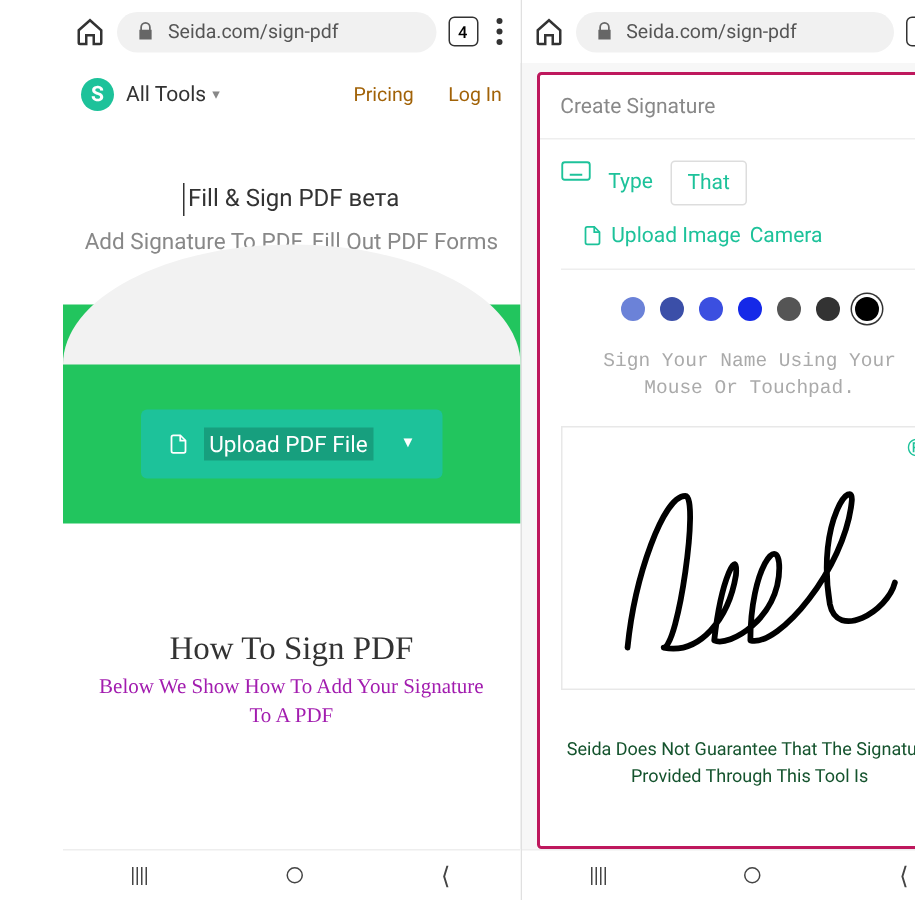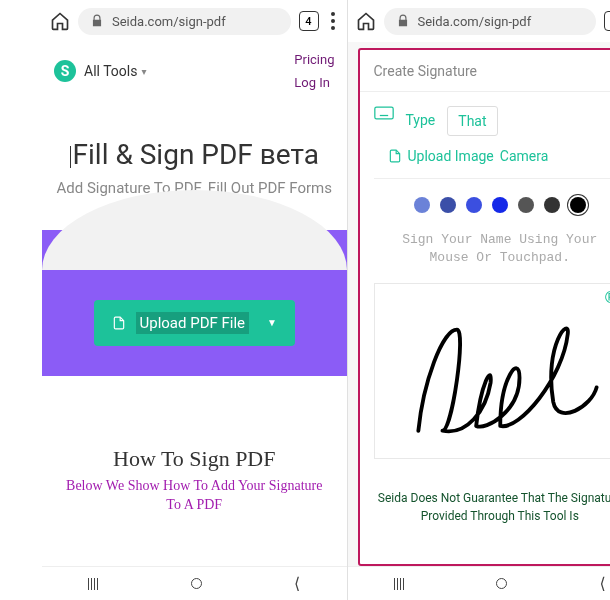--- a/index.html
+++ b/index.html
@@ -15,28 +15,28 @@
     .tab-count { width: 20px; height: 20px; border: 1.5px solid #333; border-radius: 4px; display: flex; align-items: center; justify-content: center; font-size: 11px; font-weight: 500; }
     .dots { display: flex; flex-direction: column; gap: 3px; padding: 4px; }
     .dots span { width: 4px; height: 4px; background: #333; border-radius: 50%; }
     
     .left-content { flex: 1; overflow: hidden; display: flex; flex-direction: column; }
     .app-header { display: flex; align-items: center; justify-content: space-between; padding: 10px 12px; }
     .app-left { display: flex; align-items: center; gap: 8px; }
     .logo { width: 22px; height: 22px; background: #1dc29a; border-radius: 50%; color: #fff; display: flex; align-items: center; justify-content: center; font-weight: bold; font-size: 14px; }
     .all-tools { display: flex; align-items: center; gap: 4px; color: #333; font-size: 14px; }
     .chev { font-size: 10px; color: #888; }
-    .header-links { display: flex; gap: 8px; font-size: 13px; color: #701a75; flex-direction: column; }
+    .header-links { display: flex; gap: 23px; font-size: 13px; color: #a16207; }
     
     .main-title { text-align: center; padding: 38px 10px 6px; }
-    .main-title h1 { font-size: 28px; font-weight: 400; color: #333; }
+    .main-title h1 { font-size: 16px; font-weight: 400; color: #333; }
     .cursor-mark::before { content: ''; display: inline-block; width: 1px; height: 22px; background: #333; vertical-align: middle; margin-right: 2px; }
     .subtitle { text-align: center; font-size: 15px; color: #888; padding: 0 10px 20px; line-height: 1.5; }
     
-    .wave-area { position: relative; background: #8b5cf6; padding: 70px 20px 30px; text-align: center; margin-top: 10px; }
+    .wave-area { position: relative; background: #22c55e; padding: 70px 20px 30px; text-align: center; margin-top: 10px; }
     .wave-area::before { content: ''; position: absolute; top: -40px; left: 0; right: 0; height: 80px; background: #f2f2f2; border-radius: 50% 50% 0 0 / 100% 100% 0 0; }
     .upload-btn { display: inline-flex; align-items: center; gap: 10px; background: #1dc29a; color: #fff; padding: 12px 18px; border-radius: 4px; font-size: 15px; position: relative; }
     .upload-btn .file-icon { width: 14px; height: 16px; }
     .upload-btn .label-hl { background: rgba(0,0,0,0.18); padding: 2px 4px; }
     .upload-btn .dd { margin-left: 8px; font-size: 10px; }
     .free-service { text-align: center; font-size: 12px; color: #888; padding: 12px 10px; line-height: 1.5; }
     .info-circle { display: inline-flex; width: 14px; height: 14px; border: 1px solid #888; border-radius: 50%; align-items: center; justify-content: center; font-size: 9px; margin-left: 2px; }
     
     .howto { text-align: center; padding: 70px 18px 10px; font-family: Liberation Serif, serif; }
     .howto h2 { font-size: 22px; font-weight: 400; color: #333; }

